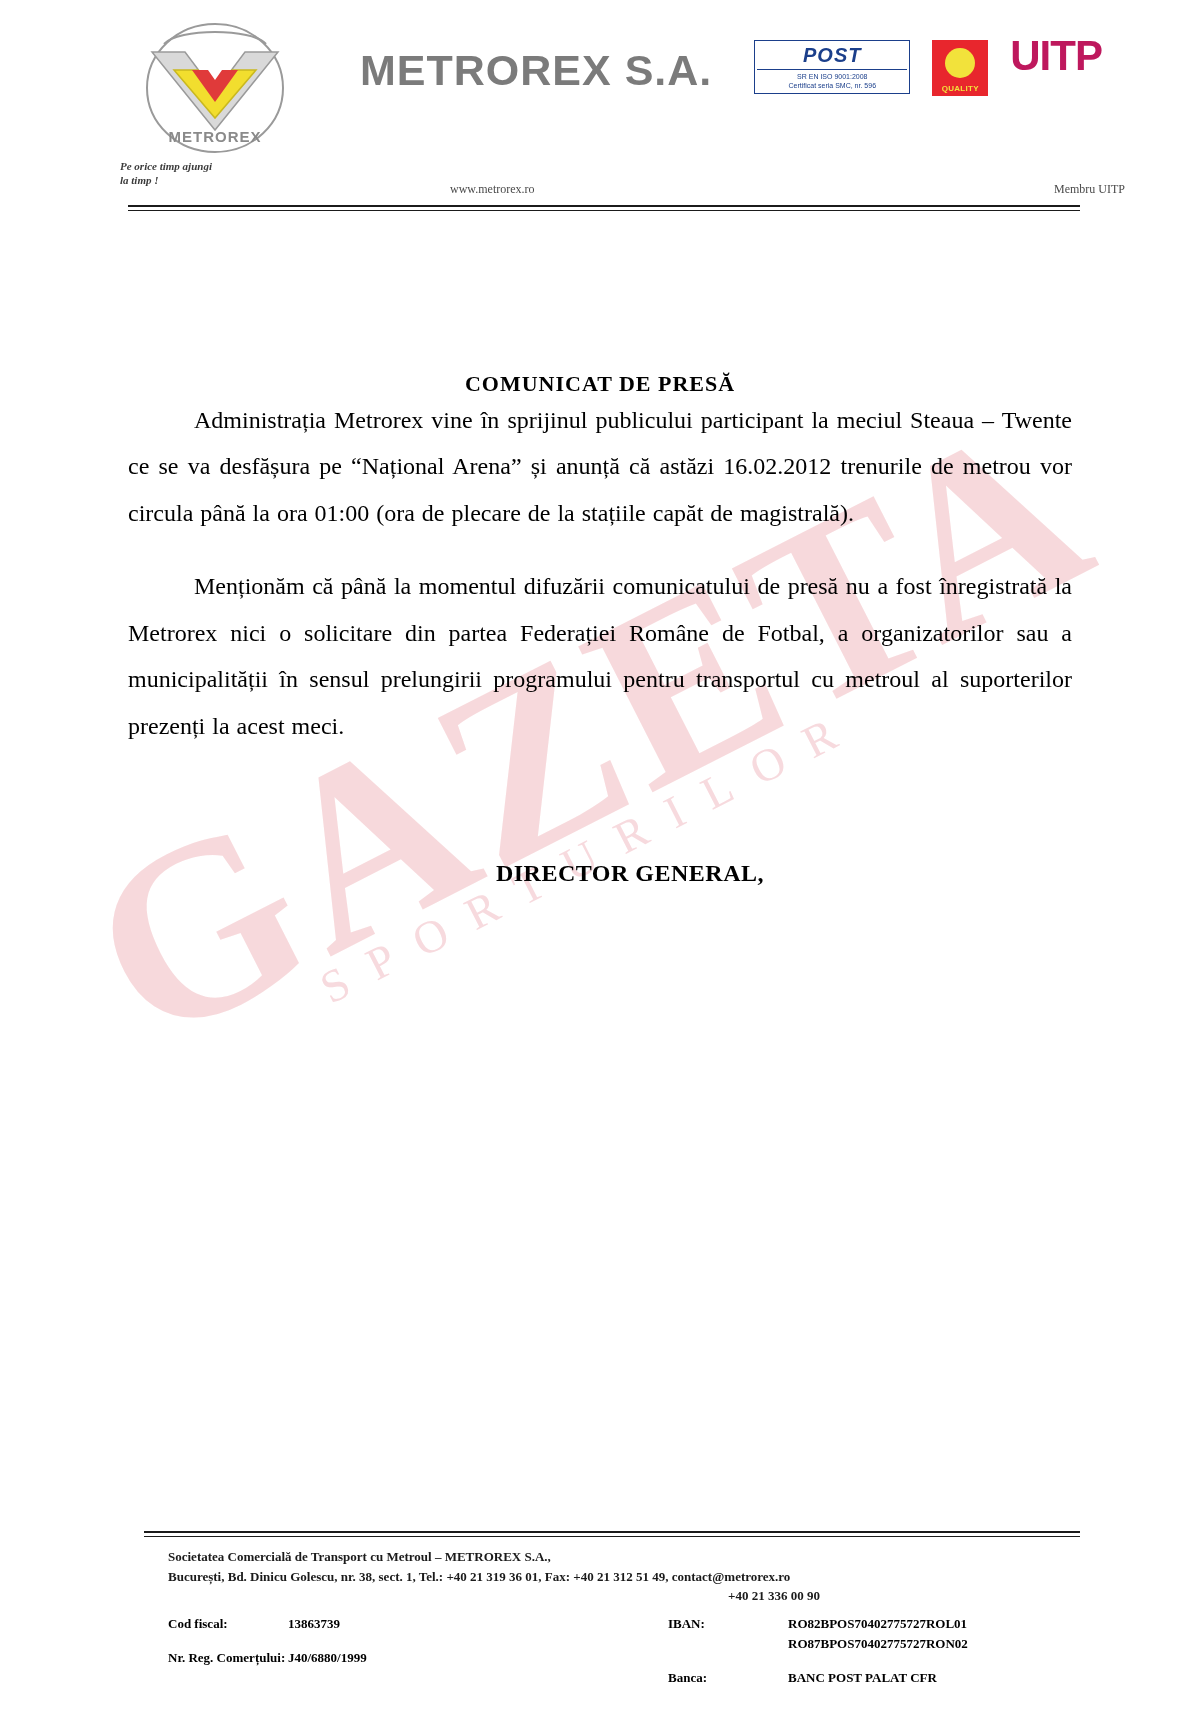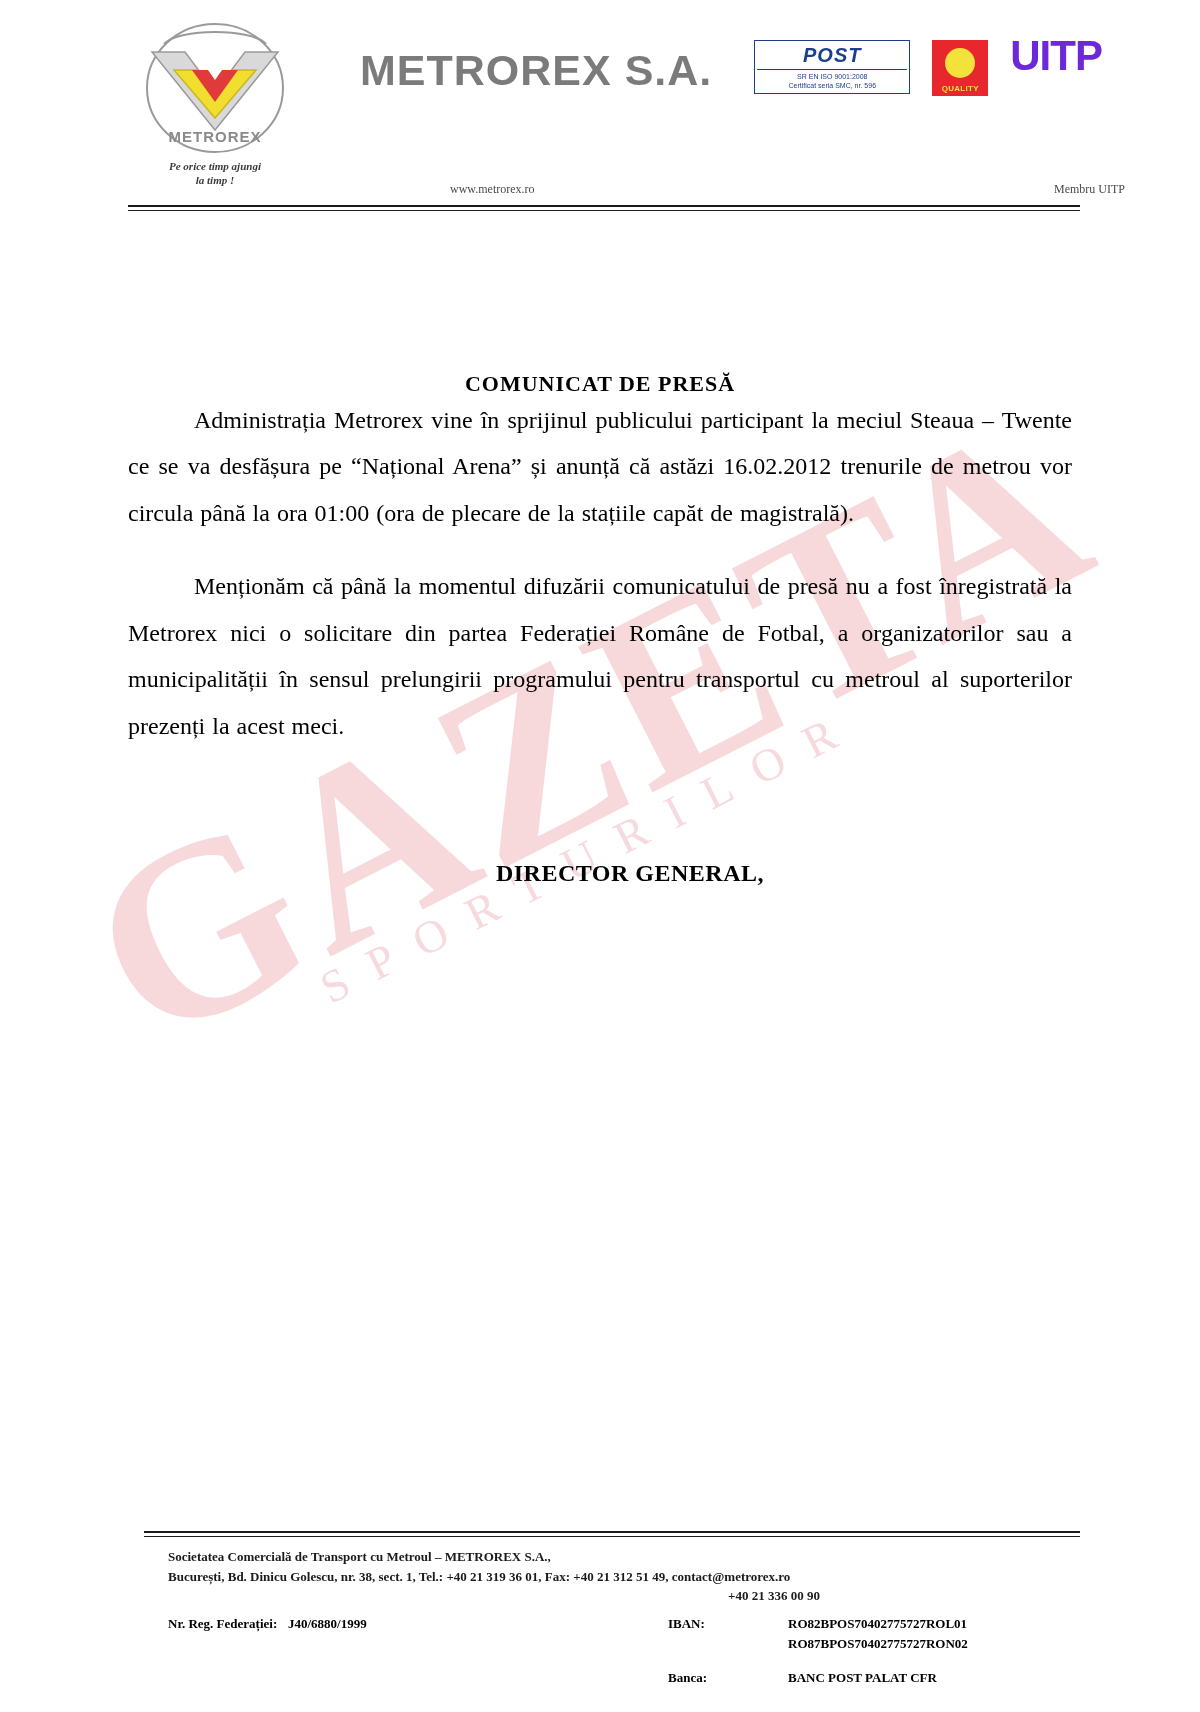--- a/index.html
+++ b/index.html
@@ -55,21 +55,20 @@
   
   .header {
     position: relative;
     z-index: 2;
     padding: 18px 70px 0 120px;
     display: flex;
     align-items: flex-start;
   }
   .logo-block {
     width: 190px;
-    text-align: center;
     flex: none;
   }
   .logo-svg { display: block; margin: 0 auto; }
   .logo-motto {
     font-family: "Liberation Serif", serif;
     font-style: italic;
     font-weight: bold;
     font-size: 11px;
     color: #3b3b3b;
     line-height: 1.25;
@@ -137,21 +136,21 @@
     font-family: "Liberation Sans", sans-serif;
     font-weight: bold;
     font-size: 8px;
     color: #f2e23b;
     letter-spacing: .3px;
   }
   .uitp {
     font-family: "Liberation Sans", sans-serif;
     font-weight: bold;
     font-size: 42px;
-    color: #6d28d9;
+    color: #be185d;
     line-height: .95;
     letter-spacing: -1px;
     flex: none;
     margin-top: -4px;
   }
 
   .header-meta {
     position: relative;
     z-index: 2;
     display: flex;
@@ -327,21 +326,25 @@
 
   <div class="footer">
     <div class="footer-rule"></div>
     <div class="footer-text">Societatea Comercială de Transport cu Metroul – METROREX S.A.,</div>
     <div class="footer-text">București, Bd. Dinicu Golescu, nr. 38, sect. 1, Tel.: +40 21 319 36 01, Fax: +40 21 312 51 49, contact@metrorex.ro</div>
     <div class="footer-text footer-center">+40 21 336 00 90</div>
 
     <div class="footer-grid">
       <div class="fg-left">
         <div class="footer-row">
-          <span class="fg-label">Nr. Reg. Federației:</span>
+          <span class="fg-label">Cod fiscal:</span>
+          <span class="fg-value">13863739</span>
+        </div>
+        <div class="footer-row">
+          <span class="fg-label">Nr. Reg. Comerțului:</span>
           <span class="fg-value">J40/6880/1999</span>
         </div>
       </div>
       <div>
         <div class="footer-row">
           <span class="fg-label">IBAN:</span>
           <span>
             <span>RO82BPOS70402775727ROL01</span><br>
             <span>RO87BPOS70402775727RON02</span>
           </span>

